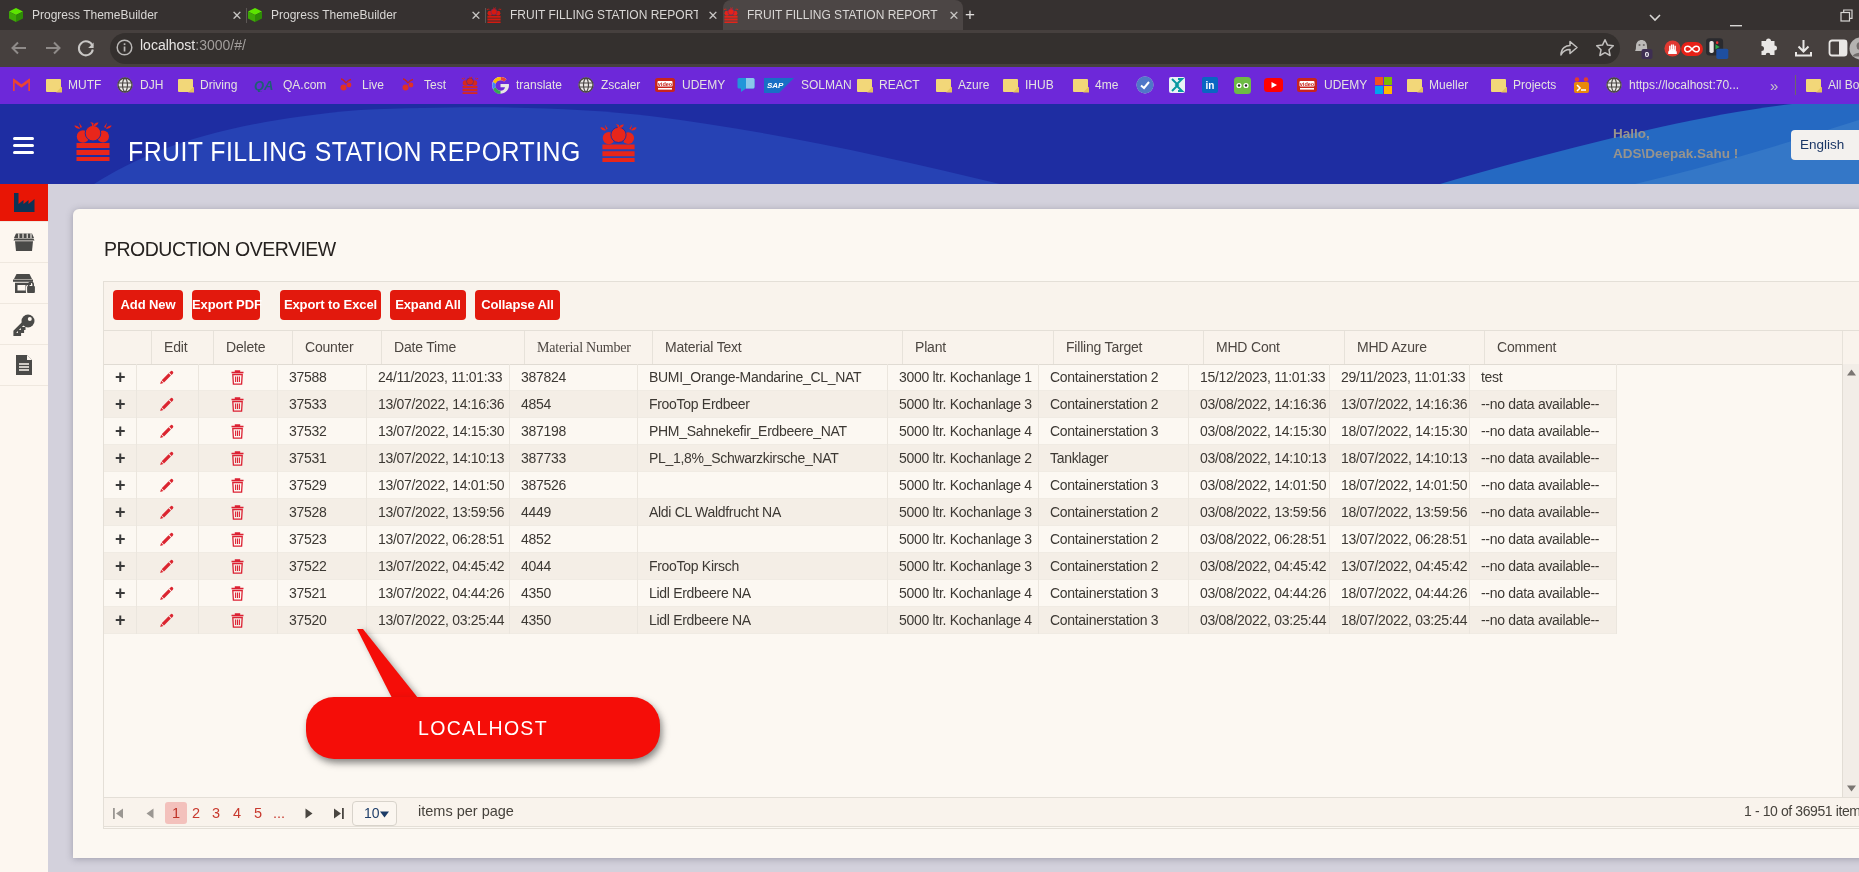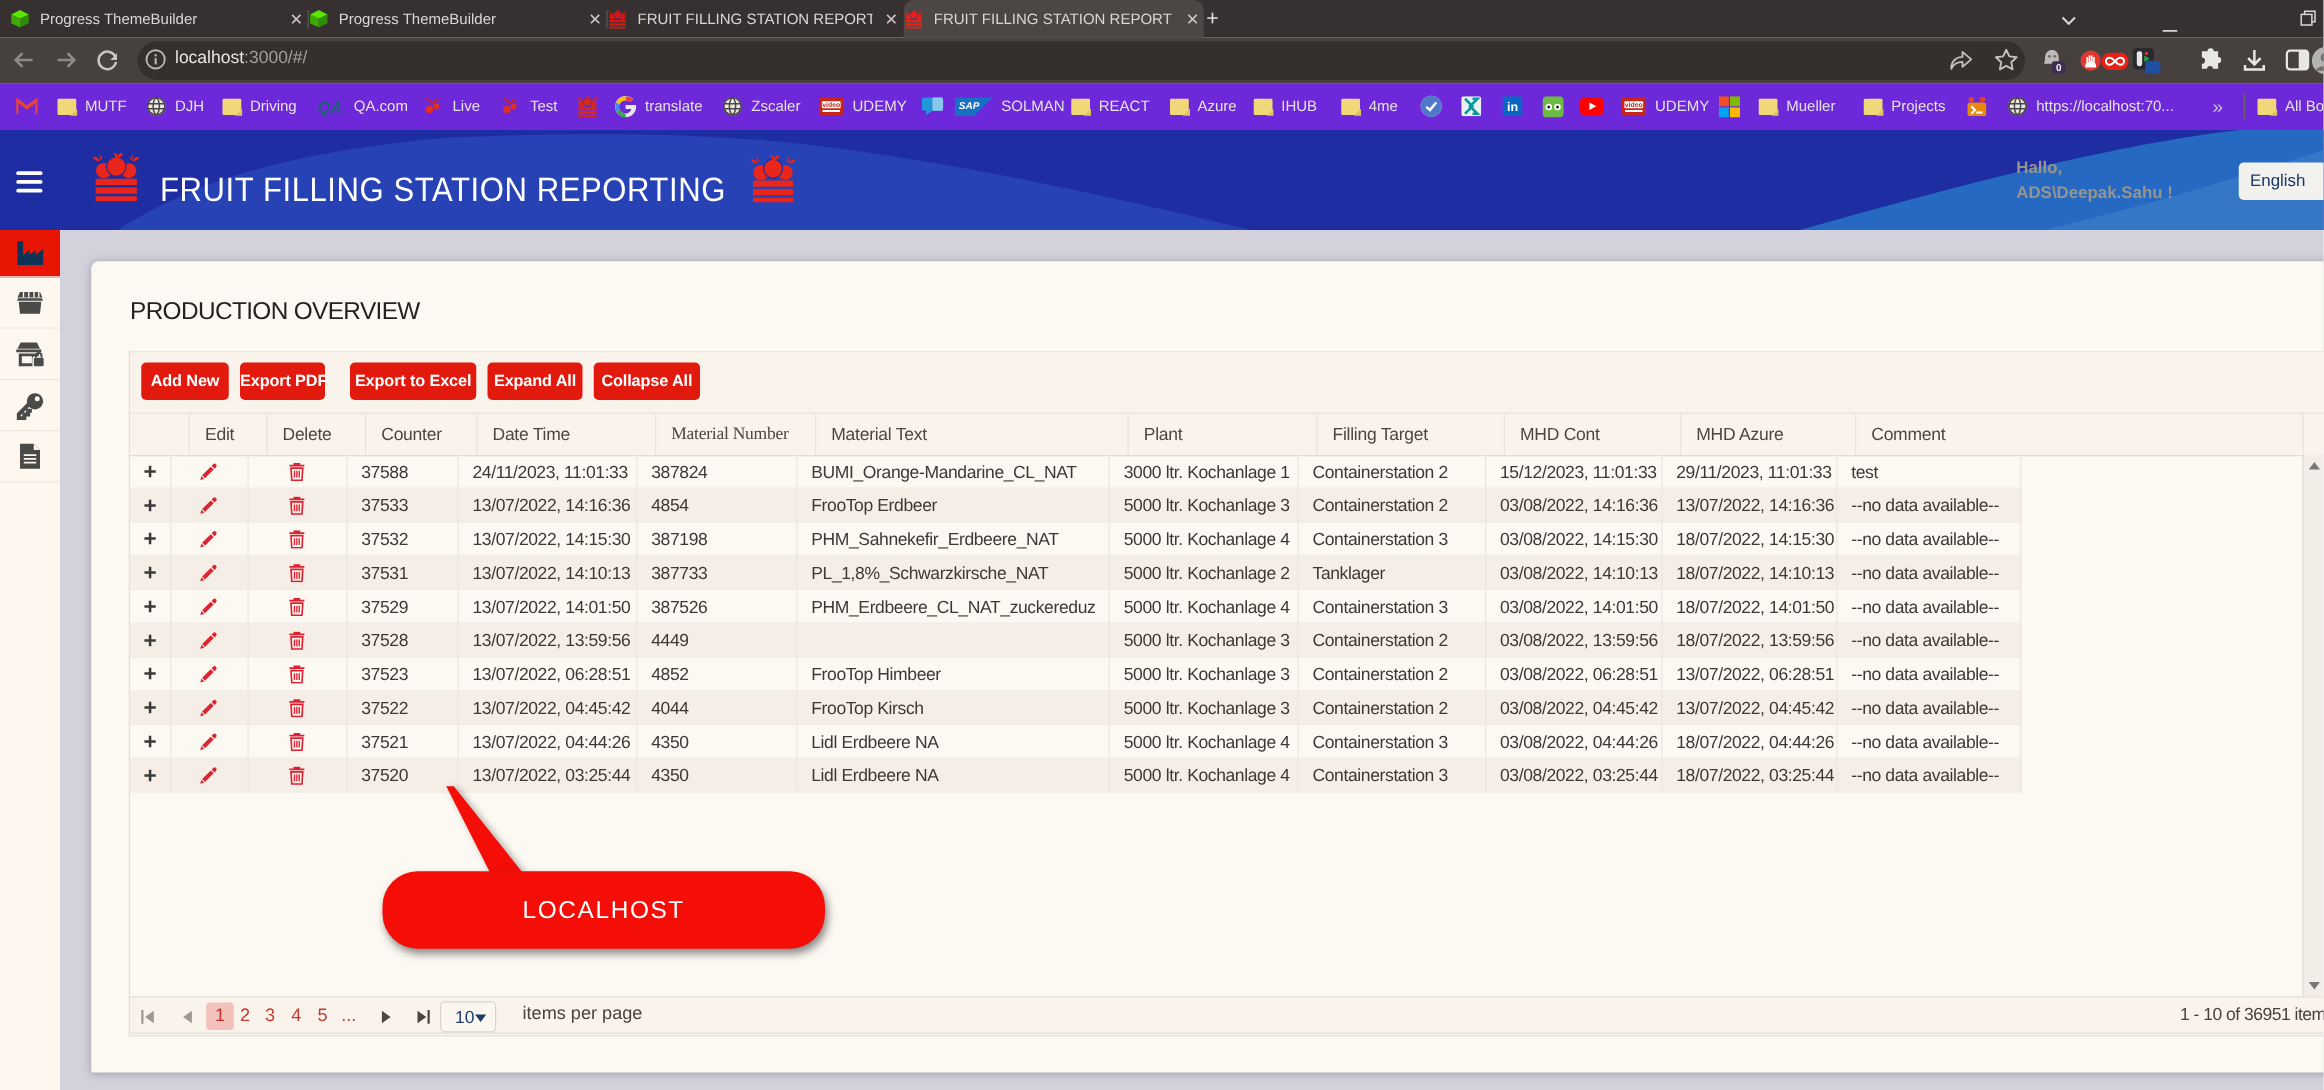--- a/index.html
+++ b/index.html
@@ -531,21 +531,20 @@
           <div class="cell" style="left:94px;width:79px;">
             <svg style="position:absolute;left:33px;top:6px" width="13" height="15" viewBox="0 0 13 15">
               <path d="M0.5 2.5 H12.5 M4.5 2.5 V1 H8.5 V2.5" stroke="#DC2133" stroke-width="1.4" fill="none"></path>
               <path d="M1.8 4.5 H11.2 L10.6 14.2 H2.4 Z" fill="none" stroke="#DC2133" stroke-width="1.3"></path>
               <path d="M4.6 6.5 V12 M6.5 6.5 V12 M8.4 6.5 V12" stroke="#DC2133" stroke-width="1.1"></path>
             </svg>
           </div>
           <div class="cell" style="left:173px;width:89px;">37529</div>
           <div class="cell" style="left:262px;width:143px;">13/07/2022, 14:01:50</div>
           <div class="cell" style="left:405px;width:128px;">387526</div>
-          <div class="cell" style="left:533px;width:250px;">PHM_Erdbeere_CL_NAT_zuckereduz</div>
           <div class="cell" style="left:783px;width:151px;">5000 ltr. Kochanlage 4</div>
           <div class="cell" style="left:934px;width:150px;">Containerstation 3</div>
           <div class="cell" style="left:1084px;width:141px;">03/08/2022, 14:01:50</div>
           <div class="cell" style="left:1225px;width:140px;">18/07/2022, 14:01:50</div>
           <div class="cell" style="left:1365px;width:147px;">--no data available--</div>
         </div>
       <div class="row alt" style="top:135px">
           <div class="cell cc" style="left:0;width:32px;font-size:18px;color:#3A3A3A;font-weight:600;">+</div>
           <div class="cell" style="left:32px;width:62px;">
             <svg style="position:absolute;left:23px;top:6px" width="15" height="15" viewBox="0 0 15 15">
@@ -555,20 +554,21 @@
           <div class="cell" style="left:94px;width:79px;">
             <svg style="position:absolute;left:33px;top:6px" width="13" height="15" viewBox="0 0 13 15">
               <path d="M0.5 2.5 H12.5 M4.5 2.5 V1 H8.5 V2.5" stroke="#DC2133" stroke-width="1.4" fill="none"></path>
               <path d="M1.8 4.5 H11.2 L10.6 14.2 H2.4 Z" fill="none" stroke="#DC2133" stroke-width="1.3"></path>
               <path d="M4.6 6.5 V12 M6.5 6.5 V12 M8.4 6.5 V12" stroke="#DC2133" stroke-width="1.1"></path>
             </svg>
           </div>
           <div class="cell" style="left:173px;width:89px;">37528</div>
           <div class="cell" style="left:262px;width:143px;">13/07/2022, 13:59:56</div>
           <div class="cell" style="left:405px;width:128px;">4449</div>
+          <div class="cell" style="left:533px;width:250px;">Aldi CL Waldfrucht NA</div>
           <div class="cell" style="left:783px;width:151px;">5000 ltr. Kochanlage 3</div>
           <div class="cell" style="left:934px;width:150px;">Containerstation 2</div>
           <div class="cell" style="left:1084px;width:141px;">03/08/2022, 13:59:56</div>
           <div class="cell" style="left:1225px;width:140px;">18/07/2022, 13:59:56</div>
           <div class="cell" style="left:1365px;width:147px;">--no data available--</div>
         </div>
       <div class="row" style="top:162px">
           <div class="cell cc" style="left:0;width:32px;font-size:18px;color:#3A3A3A;font-weight:600;">+</div>
           <div class="cell" style="left:32px;width:62px;">
             <svg style="position:absolute;left:23px;top:6px" width="15" height="15" viewBox="0 0 15 15">
@@ -578,21 +578,20 @@
           <div class="cell" style="left:94px;width:79px;">
             <svg style="position:absolute;left:33px;top:6px" width="13" height="15" viewBox="0 0 13 15">
               <path d="M0.5 2.5 H12.5 M4.5 2.5 V1 H8.5 V2.5" stroke="#DC2133" stroke-width="1.4" fill="none"></path>
               <path d="M1.8 4.5 H11.2 L10.6 14.2 H2.4 Z" fill="none" stroke="#DC2133" stroke-width="1.3"></path>
               <path d="M4.6 6.5 V12 M6.5 6.5 V12 M8.4 6.5 V12" stroke="#DC2133" stroke-width="1.1"></path>
             </svg>
           </div>
           <div class="cell" style="left:173px;width:89px;">37523</div>
           <div class="cell" style="left:262px;width:143px;">13/07/2022, 06:28:51</div>
           <div class="cell" style="left:405px;width:128px;">4852</div>
-          <div class="cell" style="left:533px;width:250px;">FrooTop Himbeer</div>
           <div class="cell" style="left:783px;width:151px;">5000 ltr. Kochanlage 3</div>
           <div class="cell" style="left:934px;width:150px;">Containerstation 2</div>
           <div class="cell" style="left:1084px;width:141px;">03/08/2022, 06:28:51</div>
           <div class="cell" style="left:1225px;width:140px;">13/07/2022, 06:28:51</div>
           <div class="cell" style="left:1365px;width:147px;">--no data available--</div>
         </div>
       <div class="row alt" style="top:189px">
           <div class="cell cc" style="left:0;width:32px;font-size:18px;color:#3A3A3A;font-weight:600;">+</div>
           <div class="cell" style="left:32px;width:62px;">
             <svg style="position:absolute;left:23px;top:6px" width="15" height="15" viewBox="0 0 15 15">

